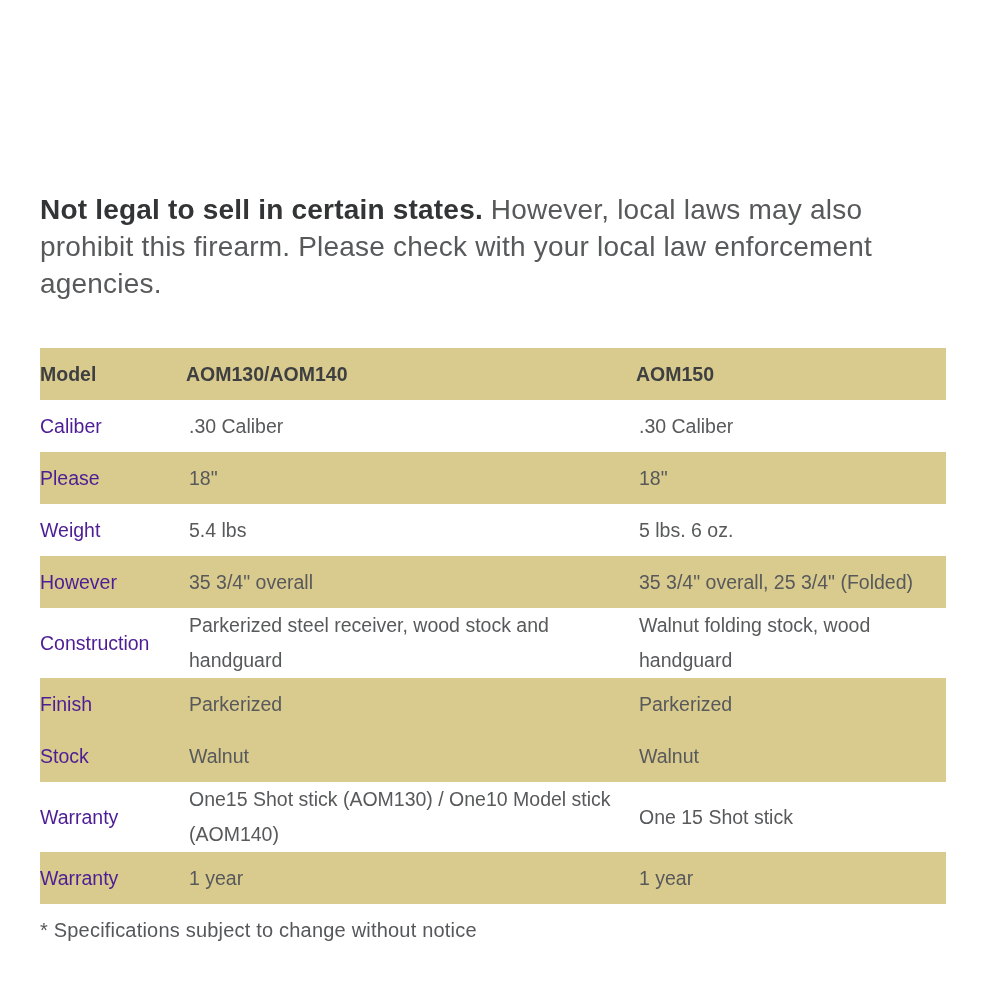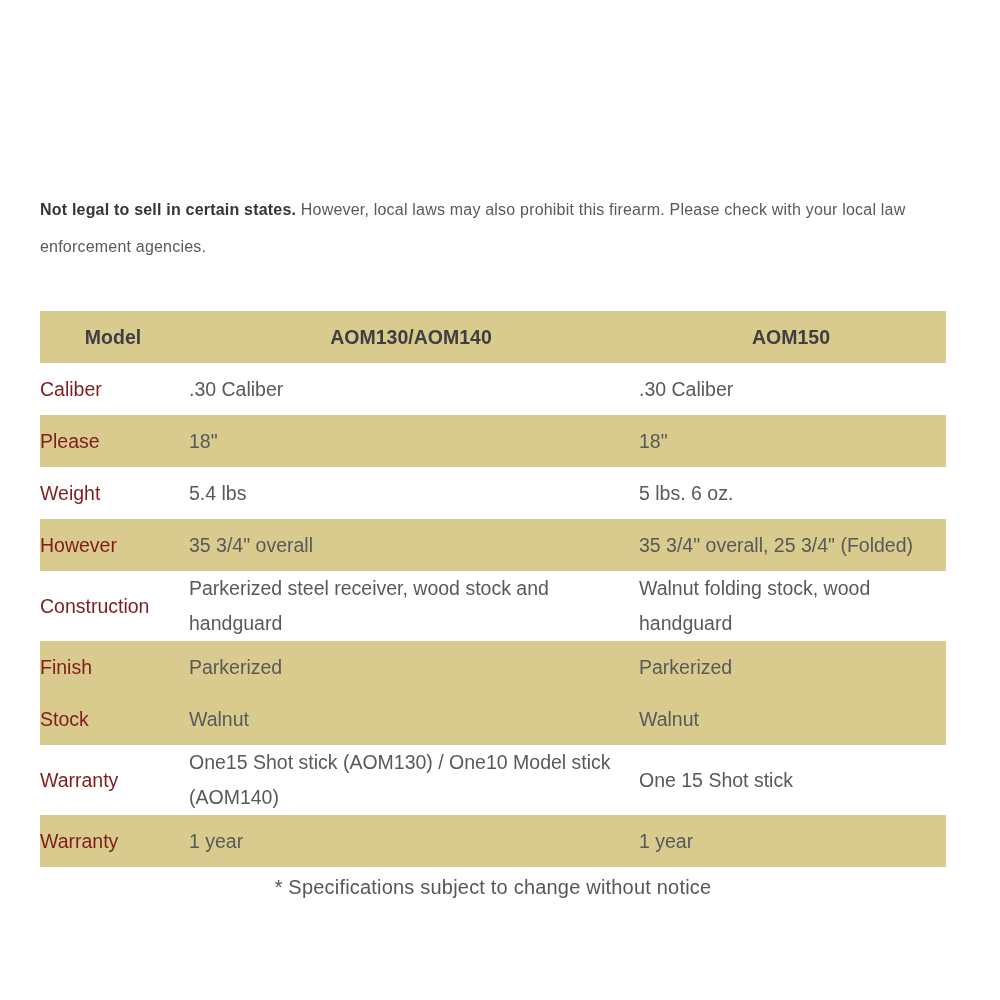--- a/index.html
+++ b/index.html
@@ -15,21 +15,21 @@
     background: #ffffff;
     overflow: hidden;
   }
   .content {
     position: absolute;
     left: 40px;
     top: 155px;
     width: 906px;
   }
   .disclaimer {
-    font-size: 16px;
+    font-size: 28px;
     line-height: 37px;
     color: #58595b;
     letter-spacing: 0.2px;
     margin-top: 36px;
   }
   .disclaimer .bold-lead {
     font-weight: 700;
     color: #333436;
   }
   table.spec-table {
@@ -46,34 +46,34 @@
     height: 52px;
     vertical-align: middle;
     font-weight: 400;
     text-align: left;
   }
   col.col-label { width: 146px; }
   col.col-v1 { width: 450px; }
   col.col-v2 { width: 310px; }
   .label-cell {
     font-weight: 700;
-    color: #7f1d1d;
+    color: #4c1d95;
     text-align: center;
   }
   .value-cell { padding-left: 3px !important; padding-right: 6px !important; }
   tr.shaded td, tr.shaded th { background: #d9ca8d; }
   tr.header-row th {
     font-weight: 700;
     color: #3e3f41;
-    text-align: center;
+    text-align: left;
   }
   .footnote {
-    margin-top: 9px;
+    margin-top: 15px;
     width: 906px;
-    text-align: center;
+    text-align: left;
     font-size: 20px;
     color: #56575a;
     letter-spacing: 0.2px;
   }
 </style>
 </head>
 <body>
 
 <div class="page">
   <div class="content">

